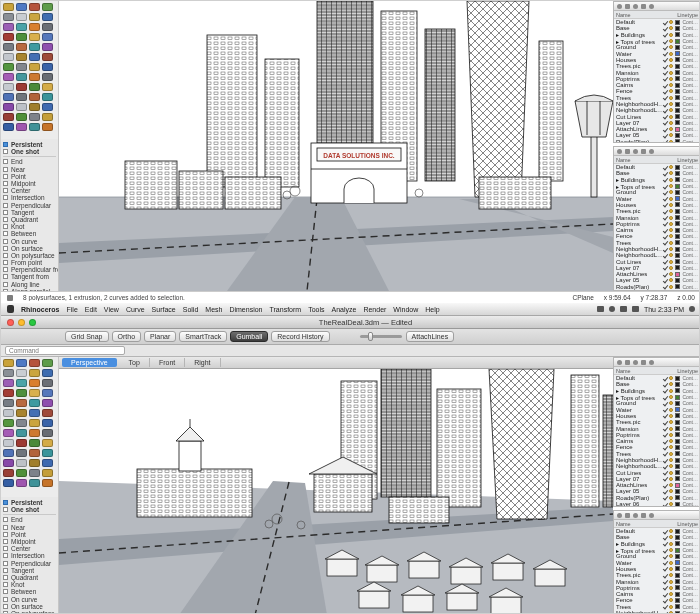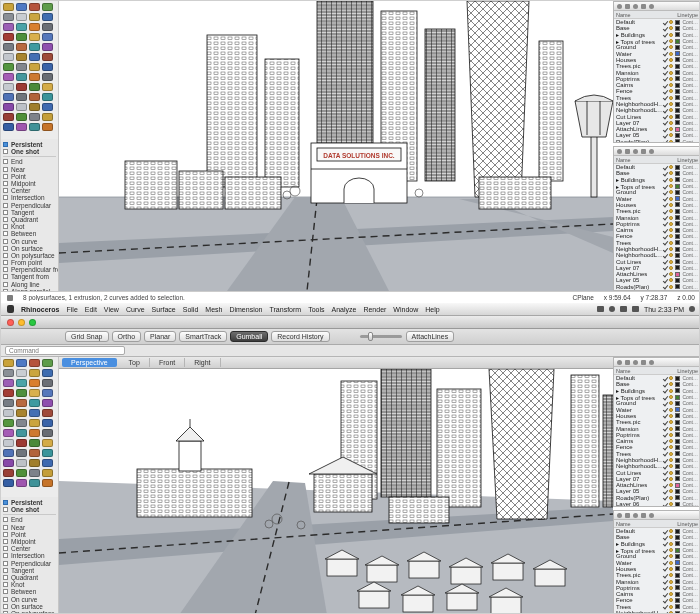--- a/index.html
+++ b/index.html
@@ -708,20 +708,21 @@
       <span class="mi round"></span>
     </span>
   </div>
 
   <div class="abs titlebar" style="left:0;top:13px;width:700px;height:13px">
     <span class="lights">
       <span class="light red"></span>
       <span class="light yellow"></span>
       <span class="light green"></span>
     </span>
+    <span class="wtitle">TheRealDeal.3dm — Edited</span>
   </div>
 
   <div class="abs toolbarB" style="left:0;top:26px;width:700px;height:16px">
     <span style="width:54px"></span>
     <span style="display:flex;gap:3px">
 
     <button class="tbtn">Grid Snap</button>
         <button class="tbtn">Ortho</button>
         <button class="tbtn">Planar</button>
         <button class="tbtn">SmartTrack</button>

